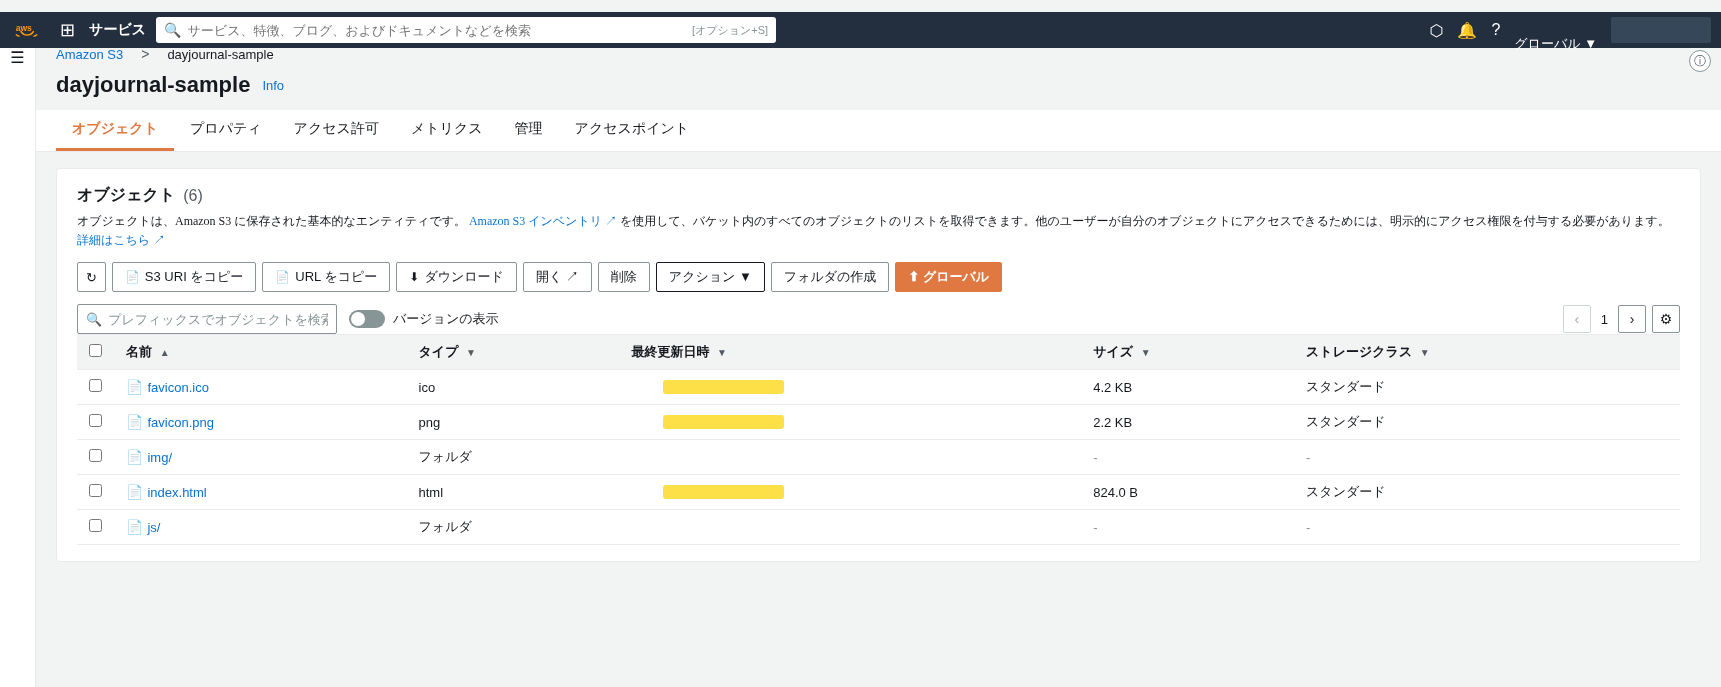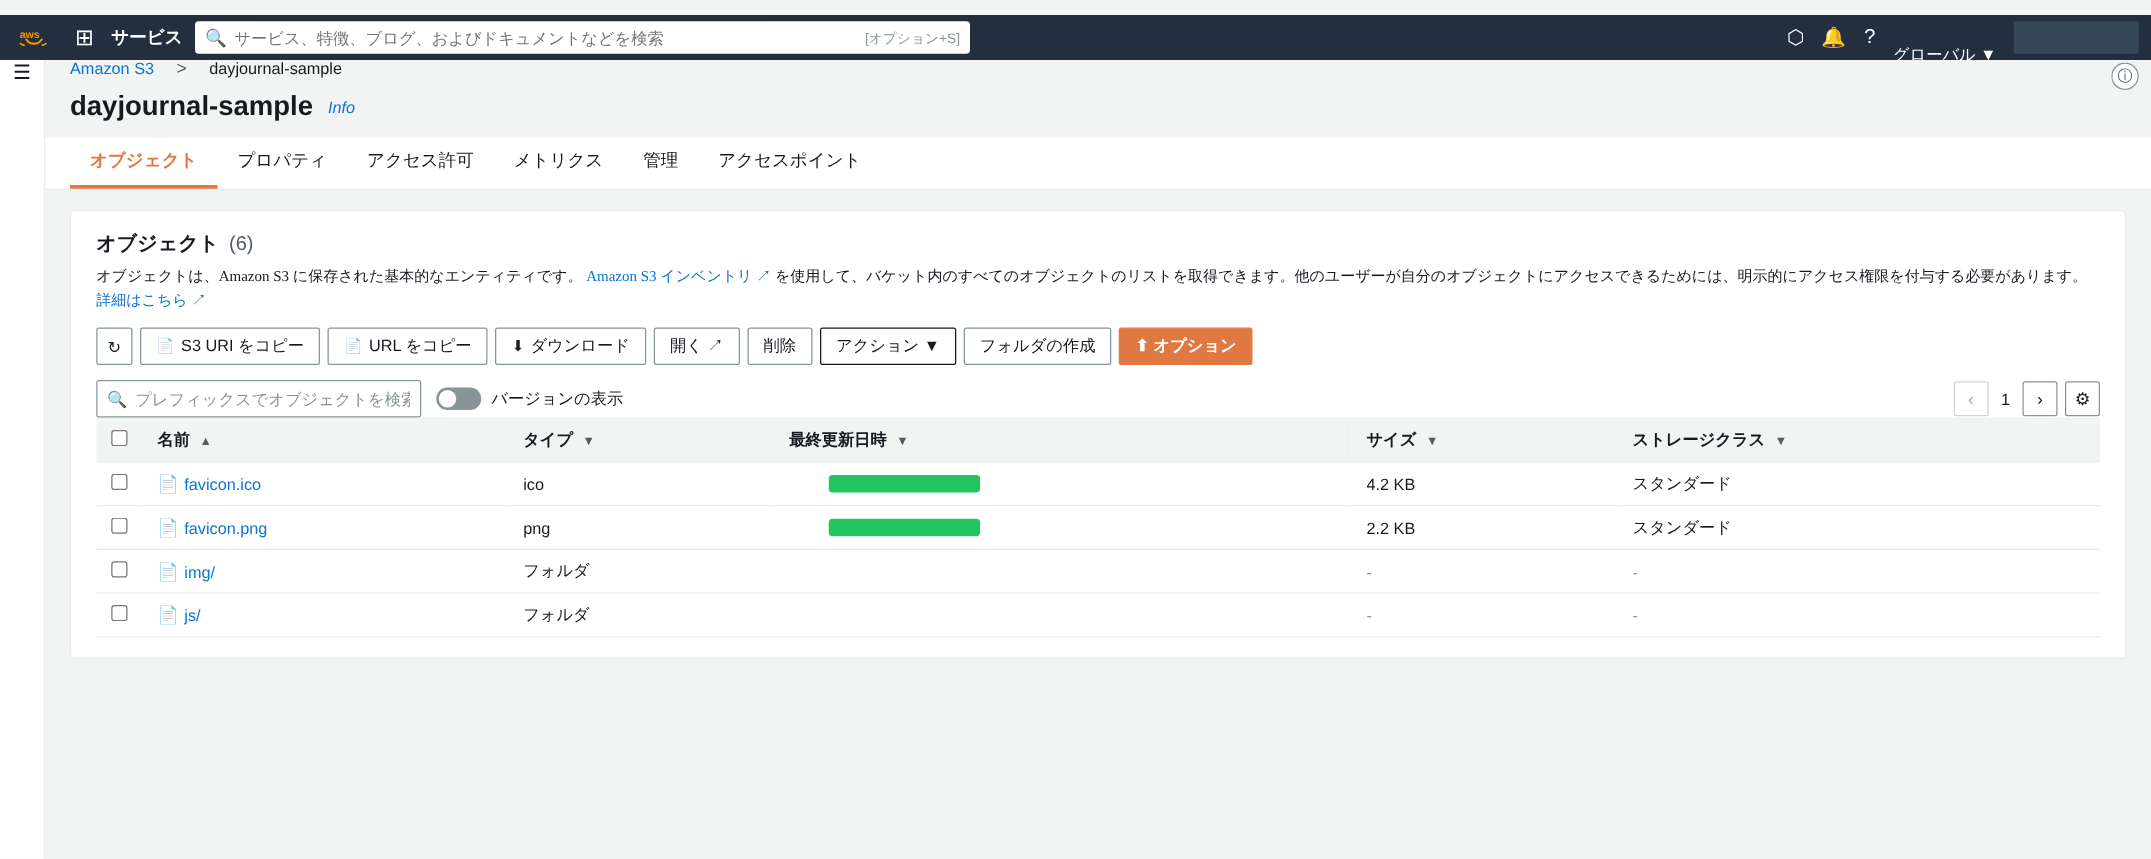--- a/index.html
+++ b/index.html
@@ -149,21 +149,20 @@
     }
     .page-title {
       font-size: 22px;
       font-weight: 700;
       color: #16191f;
     }
     .info-badge {
       color: #0972d3;
       font-size: 13px;
       cursor: pointer;
-      font-style: italic;
     }
 
     
     .page-help {
       position: fixed;
       top: 50px;
       right: 10px;
       width: 22px;
       height: 22px;
       border-radius: 50%;
@@ -351,21 +350,21 @@
       border-bottom: 1px solid #e9ebed;
       border-top: 1px solid #e9ebed;
       white-space: nowrap;
     }
     thead th .sort-icon { color: #545b64; font-size: 10px; margin-left: 4px; }
     tbody tr { border-bottom: 1px solid #e9ebed; }
     tbody td { padding: 8px 12px; color: #16191f; vertical-align: middle; }
     tbody td a { color: #0972d3; text-decoration: none; }
     .cb-col { width: 32px; }
     .blurred {
-      background: #22c55e;
+      background: #fde047;
       border-radius: 3px;
       color: transparent;
       user-select: none;
       min-width: 80px;
       height: 14px;
       display: inline-block;
       margin-left: 32px;
     }
     .dash { color: #879596; }
 
@@ -480,21 +479,21 @@
           <button class="btn">
             <span>削除</span>
           </button>
           <button class="btn btn-outline-dark">
             <span>アクション ▼</span>
           </button>
           <button class="btn">
             <span>フォルダの作成</span>
           </button>
           <button class="btn btn-primary">
-            <span>⬆ オプション</span>
+            <span>⬆ グローバル</span>
           </button>
         </div>
 
         <div class="search-toggle-pagination">
           <div class="search-toggle-left">
             <div class="search-box">
               <span style="color:#879596;font-size:13px;">🔍</span>
               <input type="text" placeholder="プレフィックスでオブジェクトを検索" style="">
             </div>
             <div class="toggle-row">
@@ -559,20 +558,28 @@
                 <tr>
                   <td class="cb-col"><input type="checkbox" style=""></td>
                   <td><a href="#"><span class="file-icon">📄</span>img/</a></td>
                   <td>フォルダ</td>
                   <td></td>
                   <td><span class="dash">-</span></td>
                   <td><span class="dash">-</span></td>
                 </tr>
                 <tr>
                   <td class="cb-col"><input type="checkbox" style=""></td>
+                  <td><a href="#"><span class="file-icon">📄</span>index.html</a></td>
+                  <td>html</td>
+                  <td><span class="blurred">2023-01-01 00:00:00</span></td>
+                  <td>824.0 B</td>
+                  <td>スタンダード</td>
+                </tr>
+                <tr>
+                  <td class="cb-col"><input type="checkbox" style=""></td>
                   <td><a href="#"><span class="file-icon">📄</span>js/</a></td>
                   <td>フォルダ</td>
                   <td></td>
                   <td><span class="dash">-</span></td>
                   <td><span class="dash">-</span></td>
                 </tr>
               </tbody>
           </table>
         </div>
 

